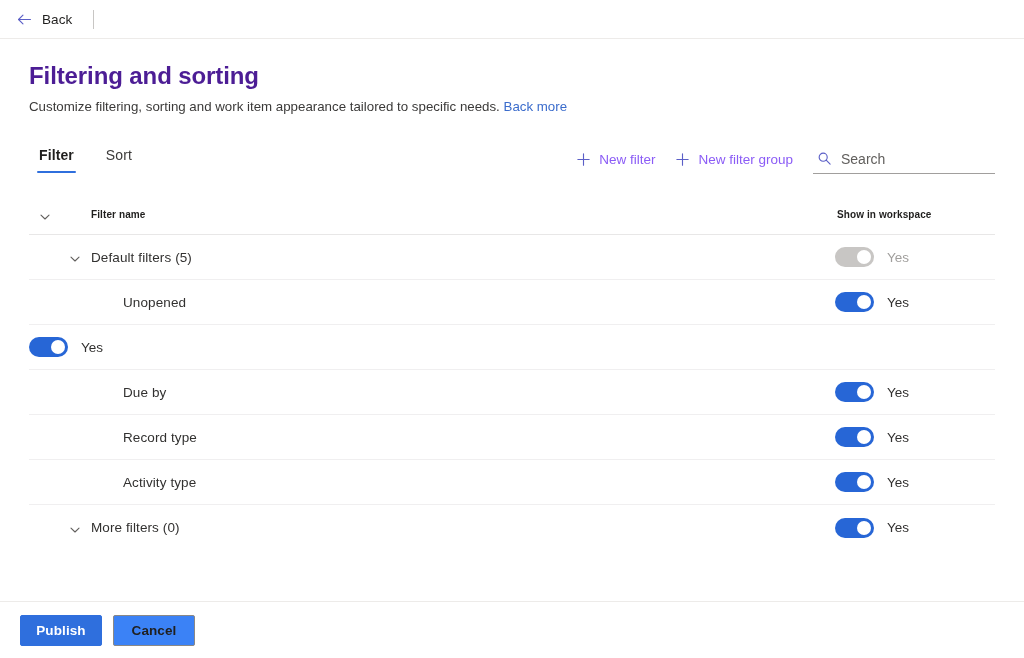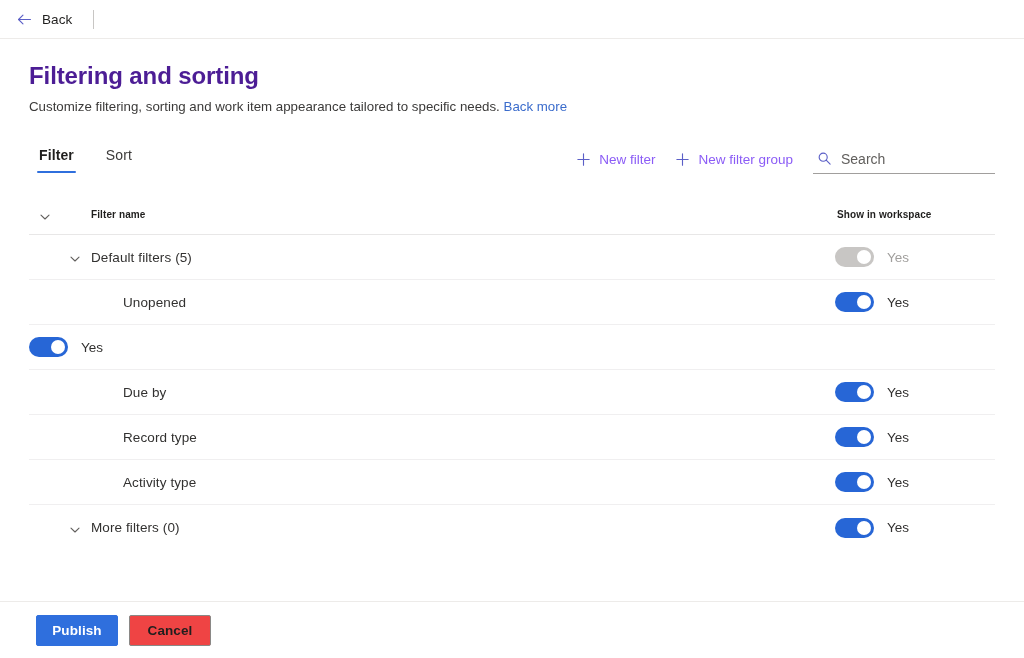--- a/index.html
+++ b/index.html
@@ -284,42 +284,42 @@
   }
   .toggle-label.muted { color: #a19f9d; }
 
   
   .footer {
     flex: 0 0 57px;
     height: 57px;
     border-top: 1px solid #edebe9;
     display: flex;
     align-items: center;
-    padding-left: 36px;
+    padding-left: 20px;
     gap: 11px;
     background: #ffffff;
   }
   .btn {
     height: 31px;
     min-width: 82px;
     padding: 0 14px;
     font-family: "Liberation Sans", sans-serif;
     font-size: 13.5px;
     font-weight: 600;
     border-radius: 2px;
     cursor: pointer;
     letter-spacing: 0.1px;
   }
   .btn-primary {
     background: #2f6fdd;
     color: #ffffff;
     border: 1px solid #2f6fdd;
   }
   .btn-secondary {
-    background: #ef4444;
+    background: #3b82f6;
     color: #201f1e;
     border: 1px solid #8a8886;
   }
 </style>
 </head>
 <body>
 
 <div class="page">
 
   <div class="topbar">

